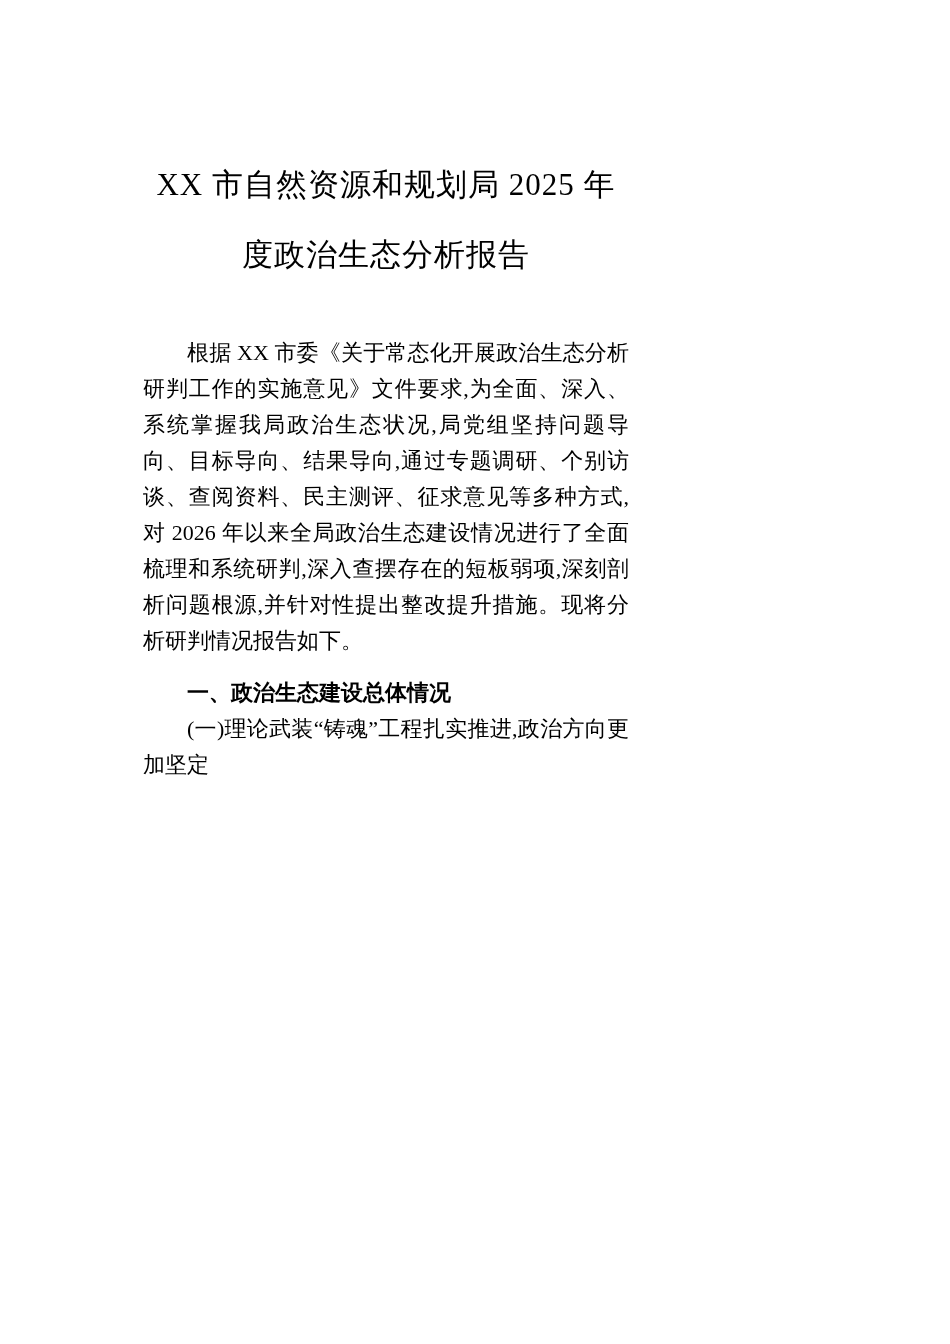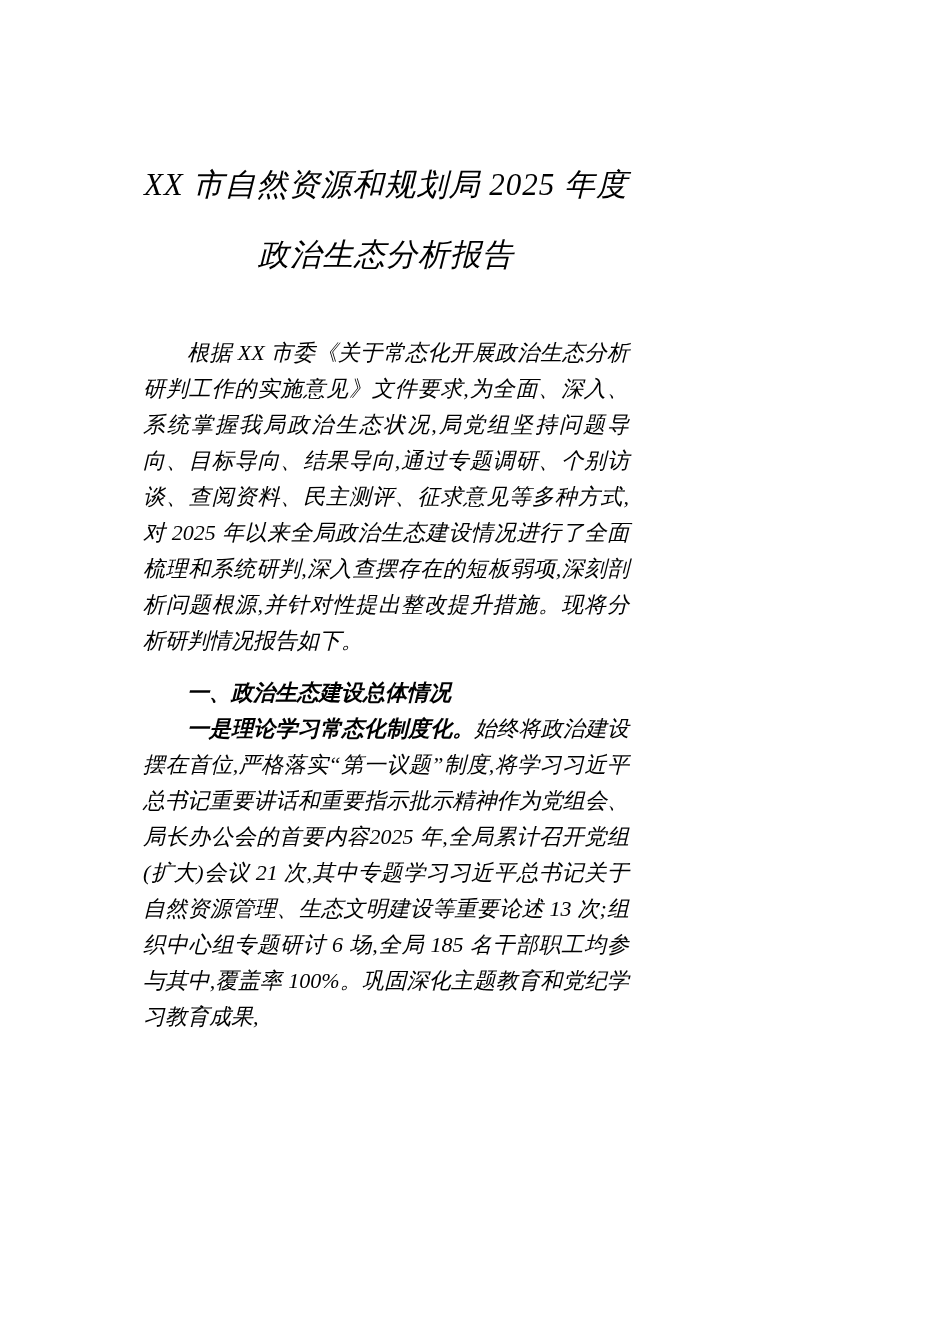--- a/index.html
+++ b/index.html
@@ -13,21 +13,20 @@
       color: #000000;
       font-family: "Liberation Serif", "DejaVu Serif", serif;
       overflow: hidden;
     }
     .page {
       box-sizing: border-box;
       width: 772px;
       height: 1344px;
       padding: 150px 143px 0 143px;
       background: #ffffff;
-      font-style: italic;
     }
     .doc-title {
       margin: 0 0 45px 0;
       font-size: 31px;
       font-weight: 400;
       line-height: 70px;
       text-align: center;
       letter-spacing: 1px;
     }
     .para {
@@ -45,21 +44,21 @@
       margin-top: 16px;
     }
   </style>
 </head>
 <body>
 
 <div class="page">
 
   <h1 class="doc-title">XX 市自然资源和规划局 2025 年度政治生态分析报告</h1>
 
-  <p class="para">根据 XX 市委《关于常态化开展政治生态分析研判工作的实施意见》文件要求,为全面、深入、系统掌握我局政治生态状况,局党组坚持问题导向、目标导向、结果导向,通过专题调研、个别访谈、查阅资料、民主测评、征求意见等多种方式,对 2025 年以来全局政治生态建设情况进行了全面梳理和系统研判,深入查摆存在的短板弱项,深刻剖析问题根源,并针对性提出整改提升措施。现将分析研判情况报告如下。</p>
+  <p class="para">根据 XX 市委《关于常态化开展政治生态分析研判工作的实施意见》文件要求,为全面、深入、系统掌握我局政治生态状况,局党组坚持问题导向、目标导向、结果导向,通过专题调研、个别访谈、查阅资料、民主测评、征求意见等多种方式,对 2026 年以来全局政治生态建设情况进行了全面梳理和系统研判,深入查摆存在的短板弱项,深刻剖析问题根源,并针对性提出整改提升措施。现将分析研判情况报告如下。</p>
 
   <p class="para bold">一、政治生态建设总体情况</p>
 
 
+  <p class="para">(一)理论武装“铸魂”工程扎实推进,政治方向更加坚定</p>
 
-  <p class="para"><span class="bold">一是理论学习常态化制度化。</span><span>始终将政治建设摆在首位,严格落实“第一议题”制度,将学习习近平总书记重要讲话和重要指示批示精神作为党组会、局长办公会的首要内容2025 年,全局累计召开党组(扩大)会议 21 次,其中专题学习习近平总书记关于自然资源管理、生态文明建设等重要论述 13 次;组织中心组专题研讨 6 场,全局 185 名干部职工均参与其中,覆盖率 100%。巩固深化主题教育和党纪学习教育成果,</span></p>
 
 </div>
 
 </body></html>

